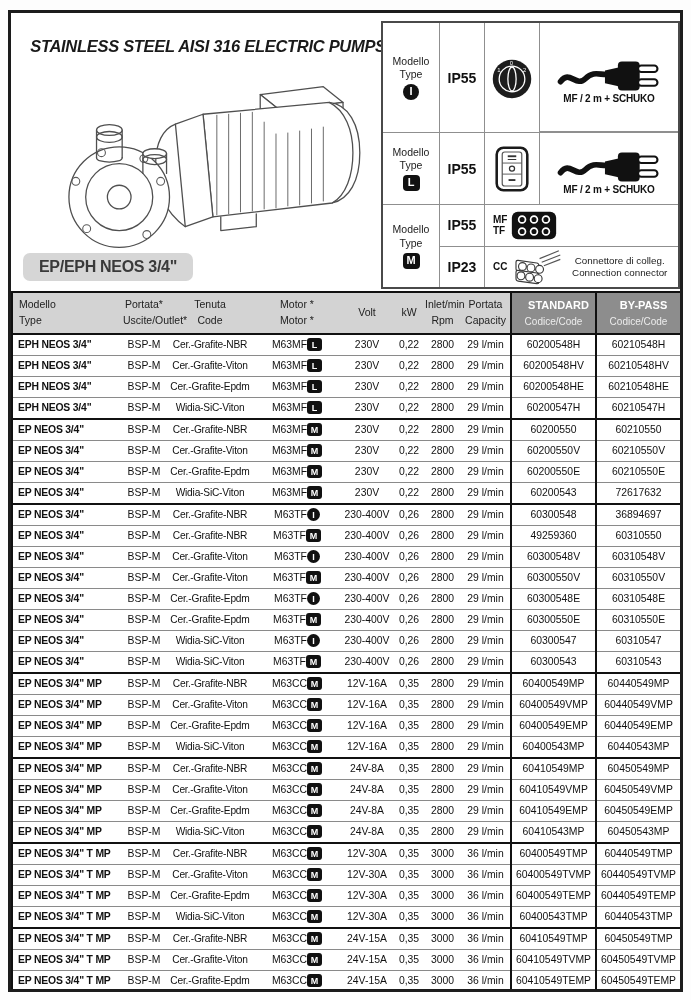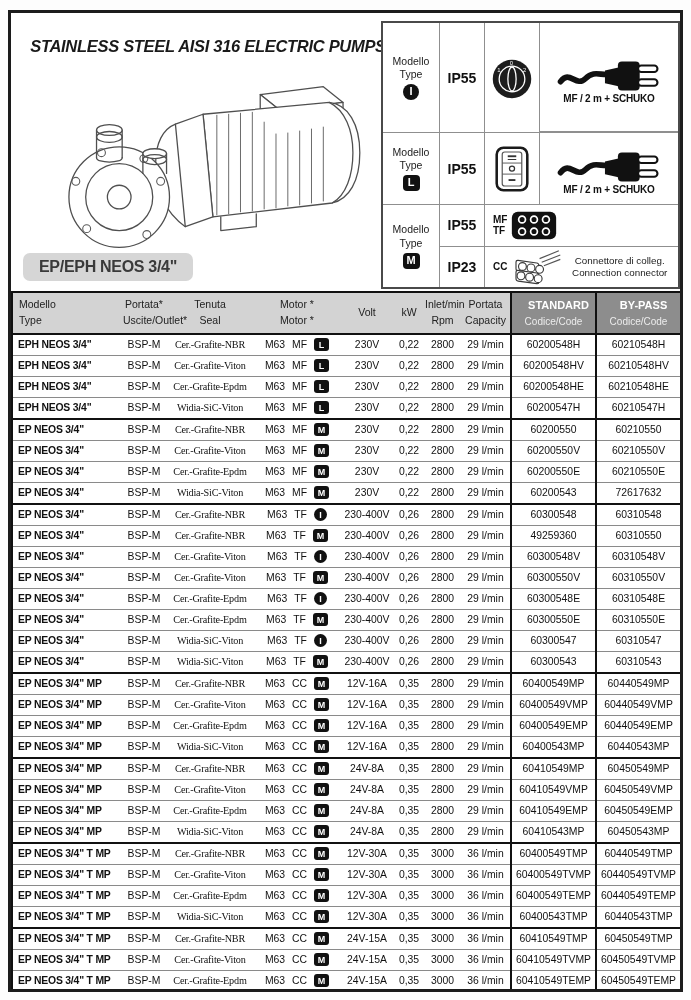--- a/index.html
+++ b/index.html
@@ -51,24 +51,24 @@
   .pump-table th.dark { background:#8d8d8d; }
   .pump-table th.dark .h1 { color:#fff; font-weight:bold; font-size:11px;padding-left:10px; }
   .pump-table th.dark .h2 { color:#ececec; font-size:10px; }
   .pump-table th .h1, .pump-table th .h2 { display:block; }
   .pump-table thead tr { border-bottom:2px solid #111; }
   .pump-table td { font-size:10.4px; color:#111; text-align:center; height:20px; padding:0 1px;
     border-top:1px solid #8a8a8a; white-space:nowrap; overflow:hidden; }
   .pump-table tr.group-start td { border-top:2.2px solid #111; }
   .pump-table tbody tr:first-child td { border-top:none; }
   .pump-table td.model-cell { text-align:left; padding-left:5px; font-weight:bold; letter-spacing:-0.2px; }
-  .pump-table td.seal-cell { letter-spacing:-0.2px; font-size:10.2px;font-family:Liberation Serif, serif; }
+  .pump-table td.seal-cell { letter-spacing:-0.2px; font-size:10.2px; }
   .pump-table td:nth-child(9), .pump-table th:nth-child(9) { border-left:2.2px solid #111; border-right:2.2px solid #111; }
   .pump-table td:nth-child(10), .pump-table th:nth-child(10) { border-right:2.2px solid #111; }
-  .motor-cell { display:flex; align-items:center; justify-content:center; gap:7px; height:20px; }
+  .motor-cell { display:flex; align-items:center; justify-content:center; height:20px; }
   .badge { width:15px; height:13px; background:#111; color:#fff; border-radius:3px; font-size:9px; font-weight:bold;
     display:inline-flex; align-items:center; justify-content:center; flex:0 0 auto; }
   .badge.round { width:13px; height:13px; border-radius:50%; }
 </style>
 </head>
 <body>
 
 <div class="page">
 <div class="frame">
 
@@ -261,21 +261,21 @@
         <th class="model-h">
               <span class="h1">Modello</span>
               <span class="h2">Type</span>
             </th>
         <th>
               <span class="h1">Portata*</span>
               <span class="h2">Uscite/Outlet*</span>
             </th>
         <th>
               <span class="h1">Tenuta</span>
-              <span class="h2">Seal</span>
+              <span class="h2">Code</span>
             </th>
         <th>
               <span class="h1">Motor *</span>
               <span class="h2">Motor *</span>
             </th>
         <th>
               <span class="h1">Volt</span>
             </th>
         <th>
               <span class="h1">kW</span>
@@ -452,21 +452,21 @@
                 <span>M63</span>
                 <span>TF</span>
                 <span class="badge round">I</span>
               </span>
             </td>
             <td>230-400V</td>
             <td>0,26</td>
             <td>2800</td>
             <td>29 l/min</td>
             <td>60300548</td>
-            <td>60310548</td>
+            <td>36894697</td>
           </tr>
           <tr>
             <td class="model-cell">EP NEOS 3/4"</td>
             <td>BSP-M</td>
             <td class="seal-cell">Cer.-Grafite-NBR</td>
             <td>
               <span class="motor-cell">
                 <span>M63</span>
                 <span>TF</span>
                 <span class="badge">M</span>

